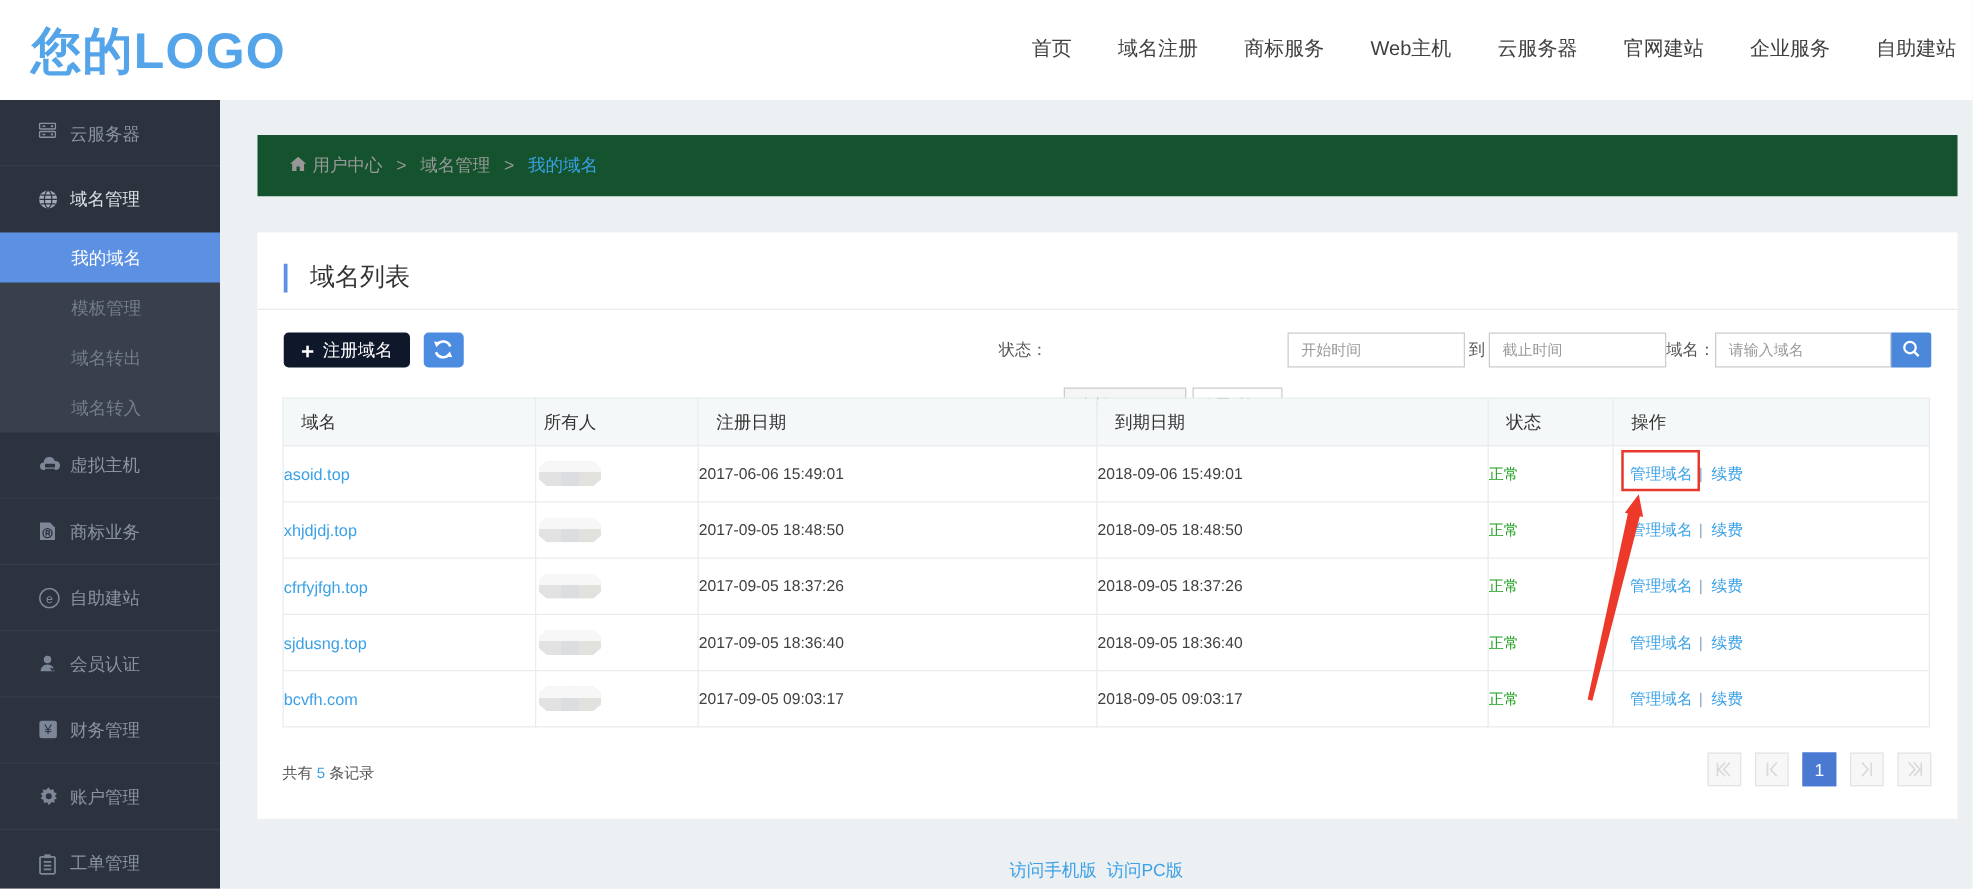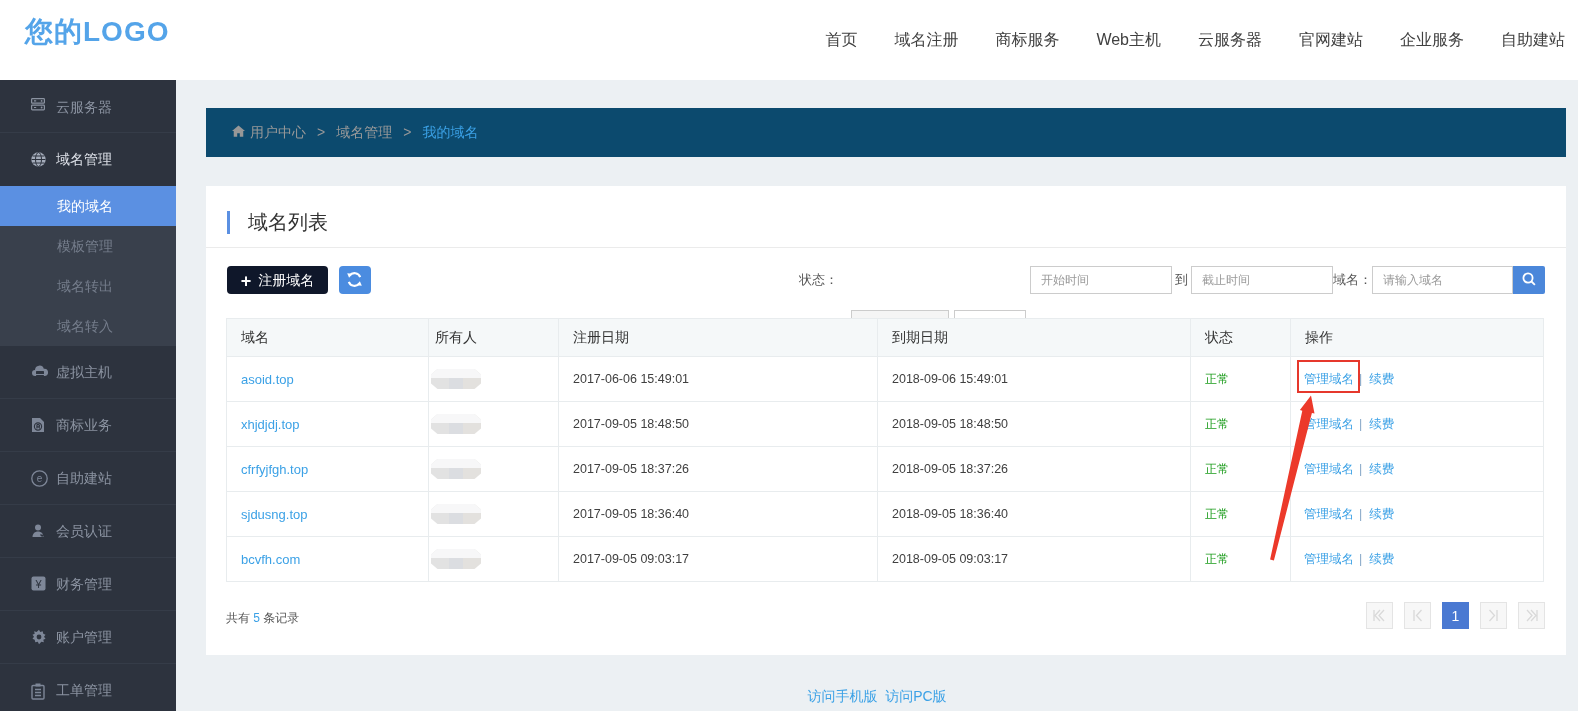--- a/index.html
+++ b/index.html
@@ -1,50 +1,50 @@
 <!DOCTYPE html>
 <html><head>
 <meta charset="utf-8">
 <style>
 * { margin:0; padding:0; box-sizing:border-box; }
 body { width:1578px; height:711px; font-family:"Liberation Sans", sans-serif; background:#ecf0f3; overflow:hidden; position:relative; }
 
 .header { position:absolute; left:0; top:0; width:1578px; height:80px; background:#fff; z-index:5; }
-.logo { position:absolute; left:25px; top:13px; font-size:28px; font-weight:bold; color:#54a4e9; letter-spacing:1px; font-stretch:condensed; }
+.logo { position:absolute; left:25px; top:13px; font-size:40px; font-weight:bold; color:#54a4e9; letter-spacing:1px; font-stretch:condensed; }
 .nav { position:absolute; right:13px; top:0; height:80px; line-height:80px; font-size:16px; color:#404040; }
 .nav span { margin-left:37px; }
 
 .sidebar { position:absolute; left:0; top:80px; width:176px; height:631px; background:#2d333e; }
 .s-item { position:relative; height:53px; line-height:53px; color:#8b93a1; font-size:14px; padding-left:56px; border-bottom:1px solid #353c48; }
 .s-item svg { position:absolute; left:31px; top:50%; margin-top:-8px; }
 .s-sub { background:#39404c; }
 .s-sub .sub { height:40px; line-height:40px; padding-left:57px; color:#757d8c; font-size:14px; }
 .s-sub .sub.active { background:#5b90e2; color:#fff; }
 
 .content { position:absolute; left:176px; top:80px; width:1402px; height:631px; }
-.crumb { position:absolute; left:30px; top:28px; width:1360px; height:49px; background:#0c4a6e; line-height:49px; font-size:14px; color:#999; padding-left:26px; }
+.crumb { position:absolute; left:30px; top:28px; width:1360px; height:49px; background:#14532d; line-height:49px; font-size:14px; color:#999; padding-left:26px; }
 .crumb .sep { margin:0 11px; color:#999; }
 .crumb .cur { color:#3ba1e6; }
 .panel { position:absolute; left:30px; top:106px; width:1360px; height:469px; background:#fff; }
 .ptitle { position:absolute; left:21px; top:25px; height:23px; line-height:23px; padding-left:18px; border-left:3px solid #5b90e2; font-size:20px; color:#333; }
 .psep { position:absolute; left:0; top:61px; width:1360px; height:1px; background:#ebebeb; }
 
 .btn-orange { position:absolute; left:21px; top:80px; width:101px; height:28px; background:#0f172a; border-radius:4px; color:#fff; font-size:14px; text-align:center; line-height:28px; }
 .btn-refresh { position:absolute; left:133px; top:80px; width:32px; height:28px; background:#4b8ce0; border-radius:4px; }
 .filters { position:absolute; right:21px; top:80px; height:28px; font-size:13px; color:#555; }
 .f-label { display:inline-block; vertical-align:top; line-height:28px; }
 .f-sel { display:inline-block; vertical-align:top; height:28px; line-height:26px; border:1px solid #ccc; position:relative; color:#14532d; font-size:12px;margin-top:44px; }
 .f-inp { display:inline-block; vertical-align:top; height:28px; line-height:26px; border:1px solid #ccc; background:#fff; color:#9a9a9a; padding-left:10px; font-size:12px; }
 .caret { display:inline-block; width:0; height:0; border-left:5px solid transparent; border-right:5px solid transparent; border-top:6px solid #333; vertical-align:middle; }
 .btn-search { display:inline-block; vertical-align:top; width:32px; height:28px; background:#4b87da; border-radius:0 2px 2px 0; text-align:center; }
 
 .tbl { position:absolute; left:20px; top:132px; width:1318px; border-collapse:collapse; font-size:13px; color:#404040; }
 .tbl th, .tbl td { border:1px solid #e8ecee; font-weight:normal; text-align:left; }
 .tbl th { height:38px; background:#f5f8f9; color:#333; font-size:14px; padding-left:14px;margin-top:43px; }
-.tbl td { height:45px; padding-left:14px; font-size:12.5px; }
+.tbl td { height:45px; font-size:12.5px; }
 .tbl .link { color:#3ba1e6; font-size:13px; }
 .pill { width:50px; height:20px; clip-path:polygon(13% 0, 87% 0, 100% 28%, 100% 72%, 87% 100%, 13% 100%, 0 72%, 0 28%); background:linear-gradient(180deg, rgba(247,247,248,1) 0 45%, rgba(247,247,248,0) 45%), linear-gradient(90deg,#e2e2e2 0 36%, #dbdde1 36% 64%, #e3e1de 64%); }
 .green { color:#1f9e1f; font-size:12px; }
 .ops { color:#3ba1e6; font-size:12px; padding-left:13px !important; }
 .ops .bar { color:#88a8c8; margin:0 7px 0 5px; }
 .total { position:absolute; left:20px; top:424px; font-size:12px; color:#555; }
 .total b { color:#3ba1e6; font-weight:normal; }
 .pager { position:absolute; right:21px; top:416px; }
 .pg { display:inline-block; width:27px; height:27px; border:1px solid #e4e4e4; background:#f7f7f7; margin-left:11px; vertical-align:top; position:relative; }
 .pg.on { background:#4a79d2; border-color:#4a79d2; color:#fff; text-align:center; line-height:27px; font-size:14px; }

